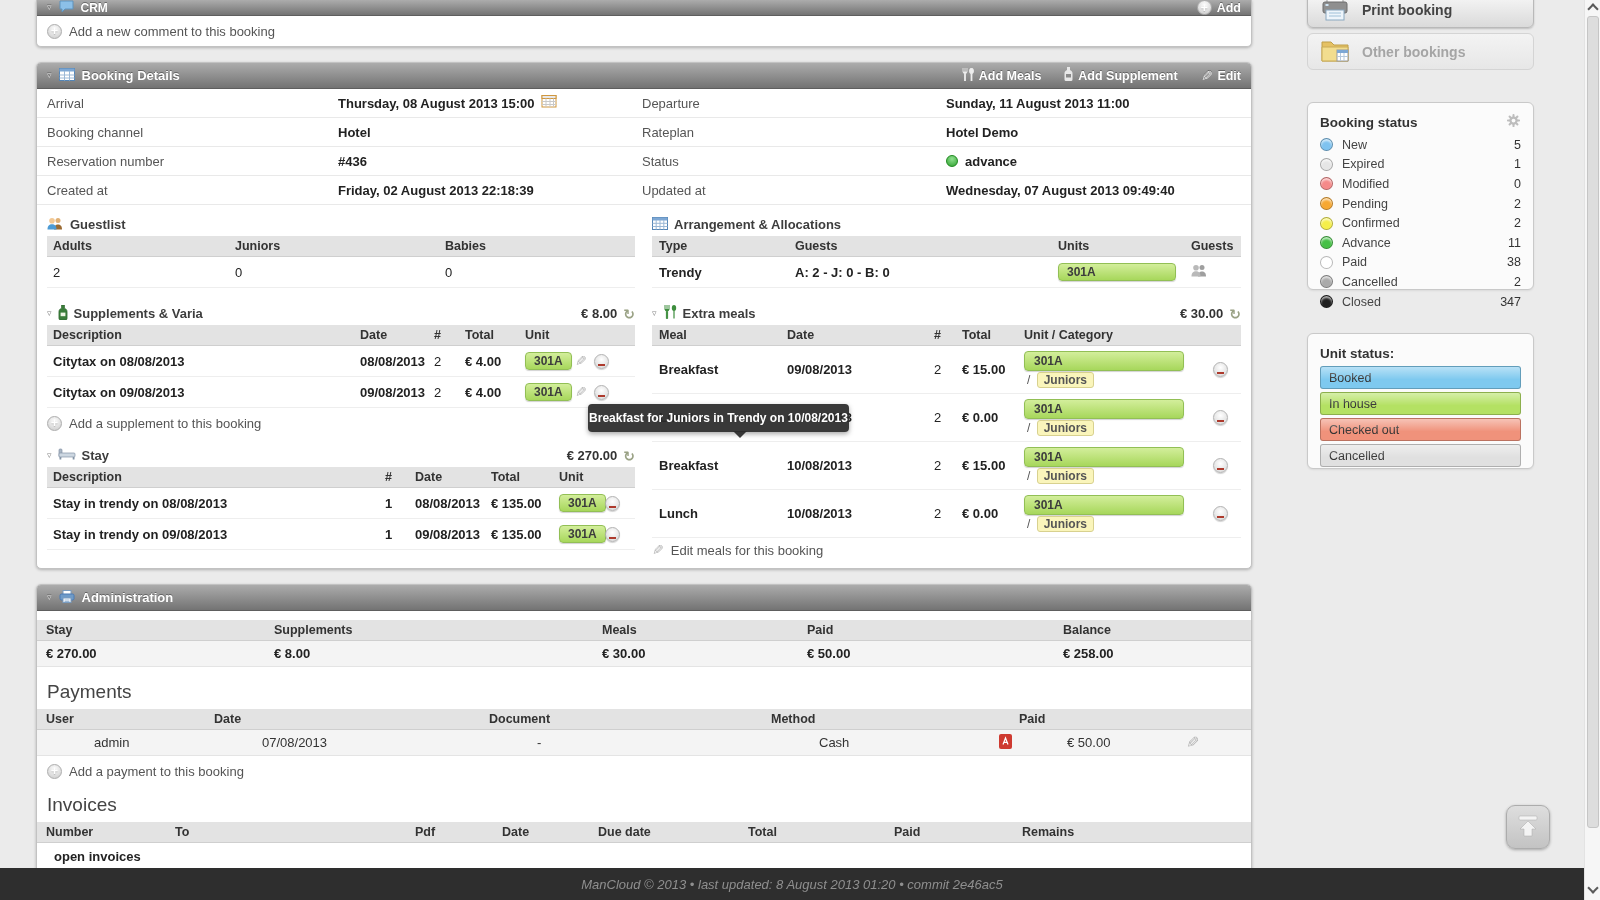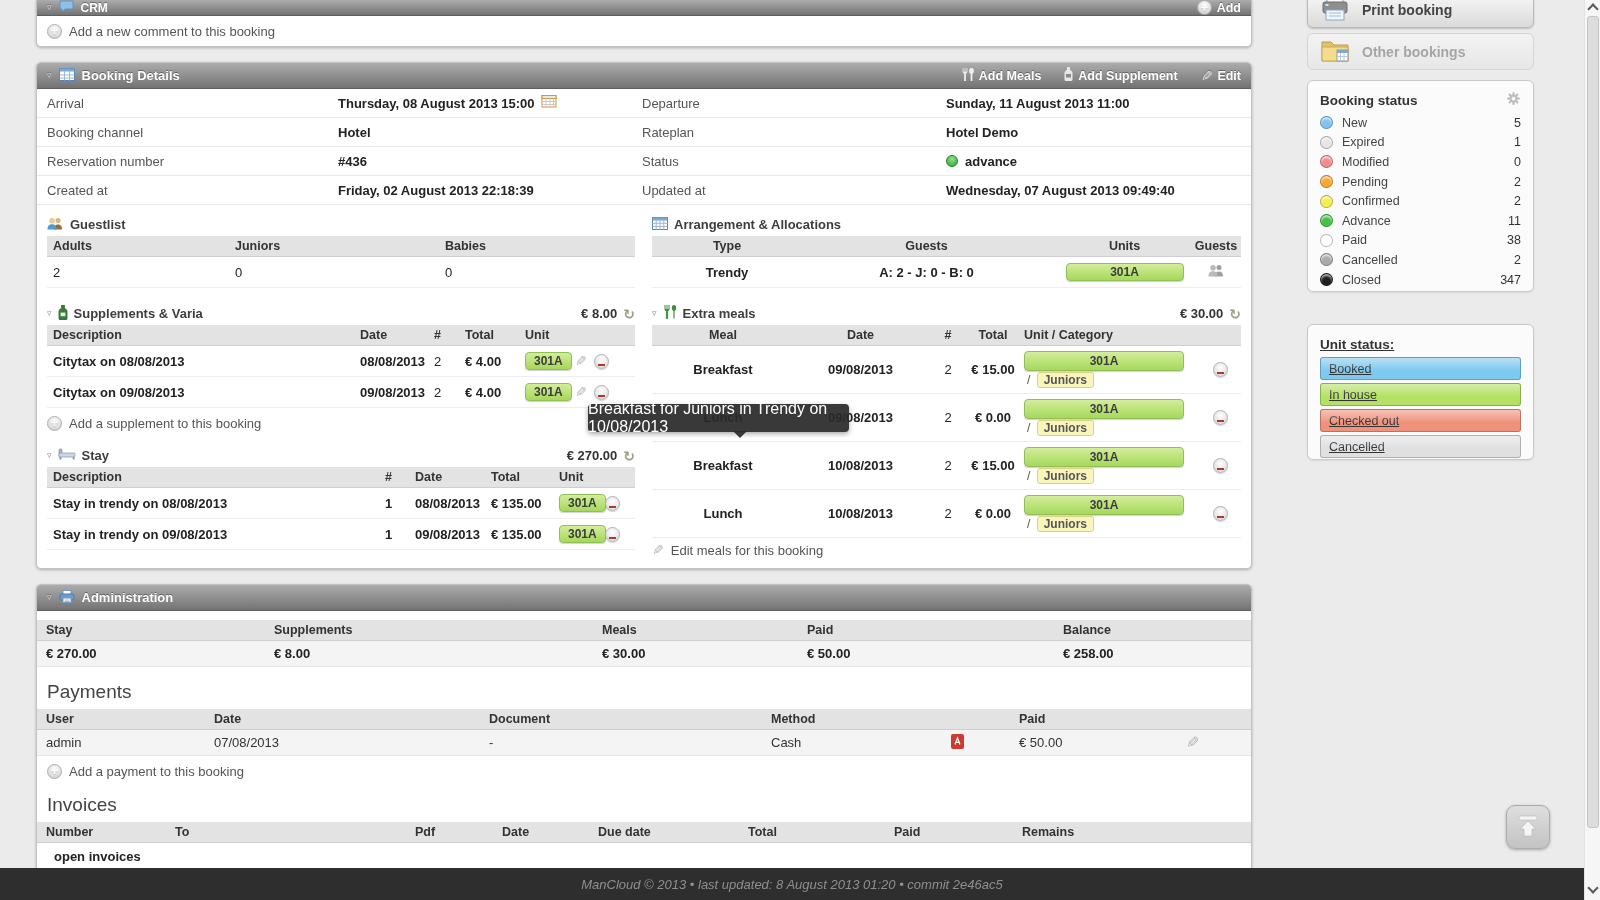--- a/index.html
+++ b/index.html
@@ -34,21 +34,21 @@
   .kv-row { display:flex; height:29px; line-height:29px; border-bottom:1px solid #e9e9e9; }
   .kv-l1 { width:301px; padding-left:10px; color:#555; }
   .kv-v1 { width:304px; font-weight:bold; color:#222; display:flex; align-items:center; gap:6px; }
   .kv-l2 { width:304px; color:#555; }
   .kv-v2 { flex:1; font-weight:bold; color:#222; display:flex; align-items:center; gap:7px; }
   .status-dot { width:12px; height:12px; border-radius:50%;
     background:radial-gradient(circle at 50% 30%, #90e090, #2fa12f); border:1px solid #1f8a1f; }
 
   .cols { display:flex; gap:17px; padding:8px 10px 6px 10px; }
   .col-l { width:588px; }
-  .col-r { flex:1;text-align:center; }
+  .col-r { flex:1; }
   .sub-title { display:flex; align-items:center; gap:6px; height:23px;
     font-weight:bold; color:#3d3d3d; }
   .sub-total { color:#333; }
   .refresh { color:#9aa285; font-size:14px; font-weight:bold; cursor:pointer; }
   .thead { display:flex; align-items:center; background:#e3e3e3; height:21px;
     font-weight:bold; font-size:12.5px; color:#333; border-bottom:1px solid #cfcfcf; }
   .trow { display:flex; align-items:center; min-height:31px; border-bottom:1px solid #eeeeee; color:#222; }
   .b { font-weight:bold; }
 
   
@@ -81,56 +81,56 @@
 
   
   .ad-c1{width:237px;padding-left:9px;} .ad-c2{width:328px;} .ad-c3{width:205px;} .ad-c4{width:209px;} .ad-c5{flex:1;padding-left:47px;}
   .admin-thead { margin-top:9px; }
   .admin-vals { display:flex; align-items:center; height:26px; background:#f4f4f4;
     border-bottom:1px solid #e4e4e4; font-weight:bold; color:#222; }
   .section-heading { font-size:19px; color:#444; margin:14px 0 6px 10px; }
   .py-c1{width:177px;padding-left:9px;} .py-c2{width:260px;} .py-c3{width:282px;margin-left:15px;}
   .py-c4{width:248px;display:flex;align-items:center;} .py-c5{flex:1;display:flex;align-items:center;}
   .pay-row { display:flex; align-items:center; height:26px; background:#f4f4f4;
-    border-bottom:1px solid #e4e4e4; color:#333; }
+    border-bottom:1px solid #e4e4e4; color:#333;padding-left:48px; }
   .in-c1{width:138px;padding-left:9px;} .in-c2{width:240px;} .in-c3{width:87px;} .in-c4{width:96px;}
   .in-c5{width:150px;} .in-c6{width:146px;} .in-c7{width:128px;} .in-c8{flex:1;}
   .open-inv { height:27px; display:flex; align-items:center; padding-left:17px; font-weight:bold; color:#222; }
   .admin-panel { border-bottom-left-radius:0; border-bottom-right-radius:0; margin-bottom:0; }
 
   
   .sidebar { position:absolute; left:1307px; top:0; width:227px; }
   .side-btn { position:absolute; left:0; width:227px; height:37px; border-radius:6px;
     border:1px solid #b9b9b9; display:flex; align-items:center; gap:12px; padding:0 12px;
     font-weight:bold; font-size:14px; cursor:pointer; }
   .print-btn { top:-9px; background:linear-gradient(#f9f9f9,#dadada); color:#444;
     box-shadow:0 1px 2px rgba(0,0,0,.2); }
   .other-btn { top:33px; background:linear-gradient(#f3f3f3,#e7e7e7); color:#a5a5a5;
     border-color:#d4d4d4; }
   .status-box { position:absolute; left:0; width:227px; background:#fbfbfb;
     border:1px solid #c9c9c9; border-radius:6px; padding:8px 12px 10px 12px;
     box-shadow:0 1px 2px rgba(0,0,0,.08); }
-  .bstatus { top:80px; height:212px; }
-  .ustatus { top:324px; height:136px;text-decoration:underline; }
+  .bstatus { top:102px; height:188px; }
+  .ustatus { top:333px; height:136px; }
   .status-title-row { display:flex; align-items:center; height:22px; margin-bottom:2px; }
   .status-title { font-weight:bold; font-size:13.5px; color:#333; flex:1; }
   .bs-item { display:flex; align-items:center; height:19.6px; font-size:12.5px; color:#444; }
   .bs-dot { width:13px; height:13px; border-radius:50%; border:1px solid rgba(0,0,0,.28);
     background:var(--c); box-shadow:inset 0 2px 2px rgba(255,255,255,.65); margin-right:9px; flex:0 0 auto; }
   .bs-label { flex:1; }
   .bs-count { color:#333; }
   .unit-bar { position:relative; height:23px; border-radius:3px; border:1px solid rgba(0,0,0,.22);
     background:var(--c); margin-bottom:3px; display:flex; align-items:center;
     padding-left:8px; font-size:12.5px; color:#333; overflow:hidden; }
   .unit-bar::after { content:""; position:absolute; inset:0;
     background:linear-gradient(rgba(255,255,255,.45),rgba(255,255,255,0) 60%); pointer-events:none; }
 
   
   .tooltip { position:absolute; left:588px; top:404px; width:261px; height:28px; z-index:10;
-    background:rgba(42,42,42,.93); color:#fff; font-weight:normal; font-size:16px;
+    background:rgba(42,42,42,.93); color:#fff; font-weight:bold; font-size:12px;
     border-radius:4px; display:flex; align-items:center; justify-content:center;
     box-shadow:0 2px 5px rgba(0,0,0,.35); }
   .tooltip::after { content:""; position:absolute; left:145px; bottom:-6px;
     border-left:7px solid transparent; border-right:7px solid transparent;
     border-top:7px solid rgba(42,42,42,.93); }
 
   
   .footer { position:absolute; left:0; bottom:0; width:1584px; height:32px; background:#2e2e2e;
     z-index:5; display:flex; align-items:center; justify-content:center;
     color:#8f8f8f; font-style:italic; font-size:13px; }

